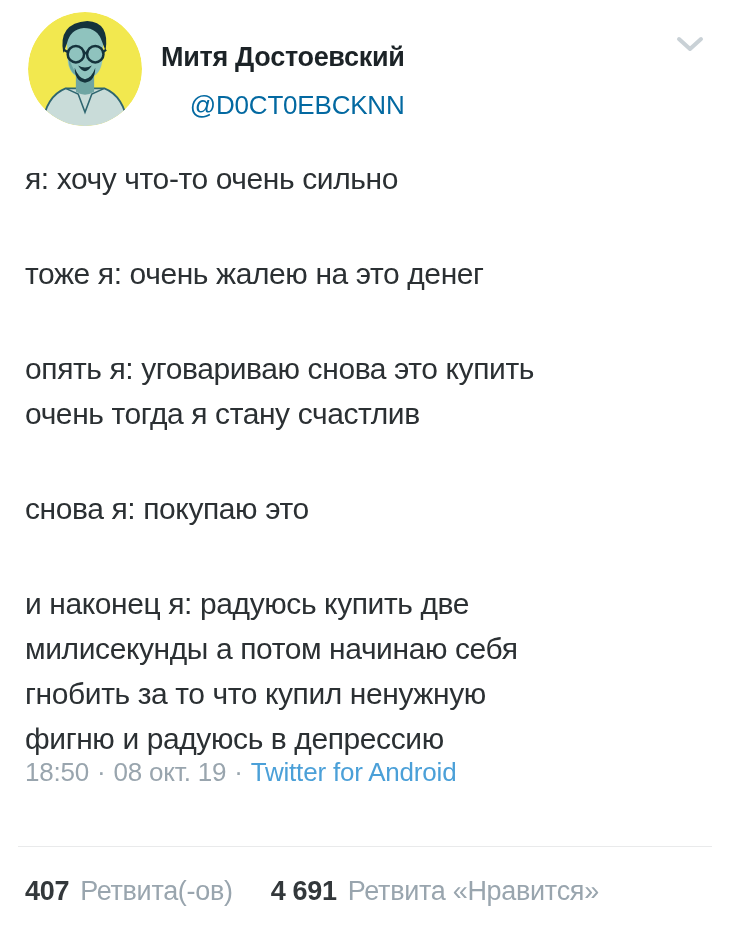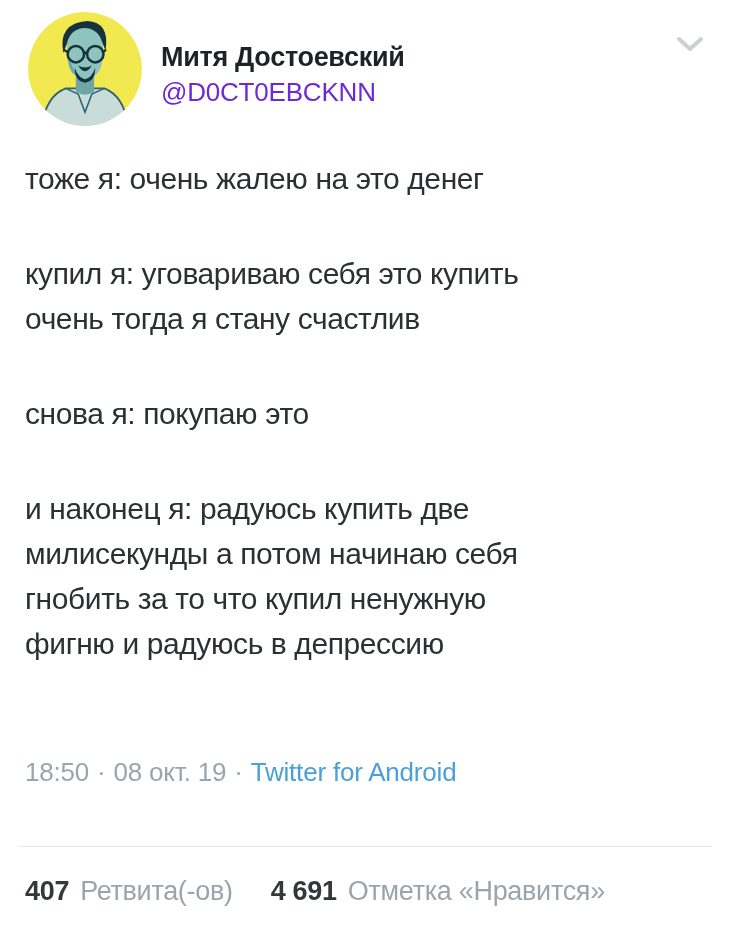--- a/index.html
+++ b/index.html
@@ -16,22 +16,22 @@
     position: absolute; left: 28px; top: 12px;
     width: 114px; height: 114px; border-radius: 50%;
     overflow: hidden; cursor: pointer;
   }
   .user-info { position: absolute; left: 161px; top: 26px; }
   .display-name {
     font-size: 27px; font-weight: bold; color: #1c2327;
     letter-spacing: -0.3px; cursor: pointer; margin-top: 16px;
   }
   .handle {
-    margin-top: 4px; font-size: 26px; color: #6d28d9;
-    letter-spacing: -0.2px; cursor: pointer;
+    margin-top: 17px; font-size: 26px; color: #0369a1;
+    letter-spacing: -0.2px; cursor: pointer; text-align: right;
   }
   .more-btn {
     position: absolute; right: 22px; top: 26px;
     width: 36px; height: 36px; display: flex;
     align-items: center; justify-content: center; cursor: pointer;
   }
 
   
   .tweet-body { position: absolute; left: 25px; top: 156px; right: 28px; }
   .tweet-paragraph {
@@ -106,24 +106,27 @@
   </div>
 
   <div class="more-btn">
     <svg width="30" height="18" viewBox="0 0 30 18">
       <polyline points="4,4 15,14 26,4" fill="none" stroke="#c9d1d6" stroke-width="4" stroke-linecap="round" stroke-linejoin="round"></polyline>
     </svg>
   </div>
 
   <div class="tweet-body">
     <div class="tweet-paragraph">
+      <div class="tweet-line">я: хочу что-то очень сильно</div>
+    </div>
+    <div class="tweet-paragraph">
       <div class="tweet-line">тоже я: очень жалею на это денег</div>
     </div>
     <div class="tweet-paragraph">
-      <div class="tweet-line">купил я: уговариваю себя это купить</div>
+      <div class="tweet-line">опять я: уговариваю снова это купить</div>
       <div class="tweet-line">очень тогда я стану счастлив</div>
     </div>
     <div class="tweet-paragraph">
       <div class="tweet-line">снова я: покупаю это</div>
     </div>
     <div class="tweet-paragraph">
       <div class="tweet-line">и наконец я: радуюсь купить две</div>
       <div class="tweet-line">милисекунды а потом начинаю себя</div>
       <div class="tweet-line">гнобить за то что купил ненужную</div>
       <div class="tweet-line">фигню и радуюсь в депрессию</div>
@@ -136,17 +139,17 @@
 
   <div class="divider"></div>
 
   <div class="tweet-stats">
     <span class="stat">
       <span class="stat-count">407</span>
       <span class="stat-label">Ретвита(-ов)</span>
     </span>
     <span class="stat">
       <span class="stat-count">4 691</span>
-      <span class="stat-label">Отметка «Нравится»</span>
+      <span class="stat-label">Ретвита «Нравится»</span>
     </span>
   </div>
 
 </div>
 
 </body></html>

